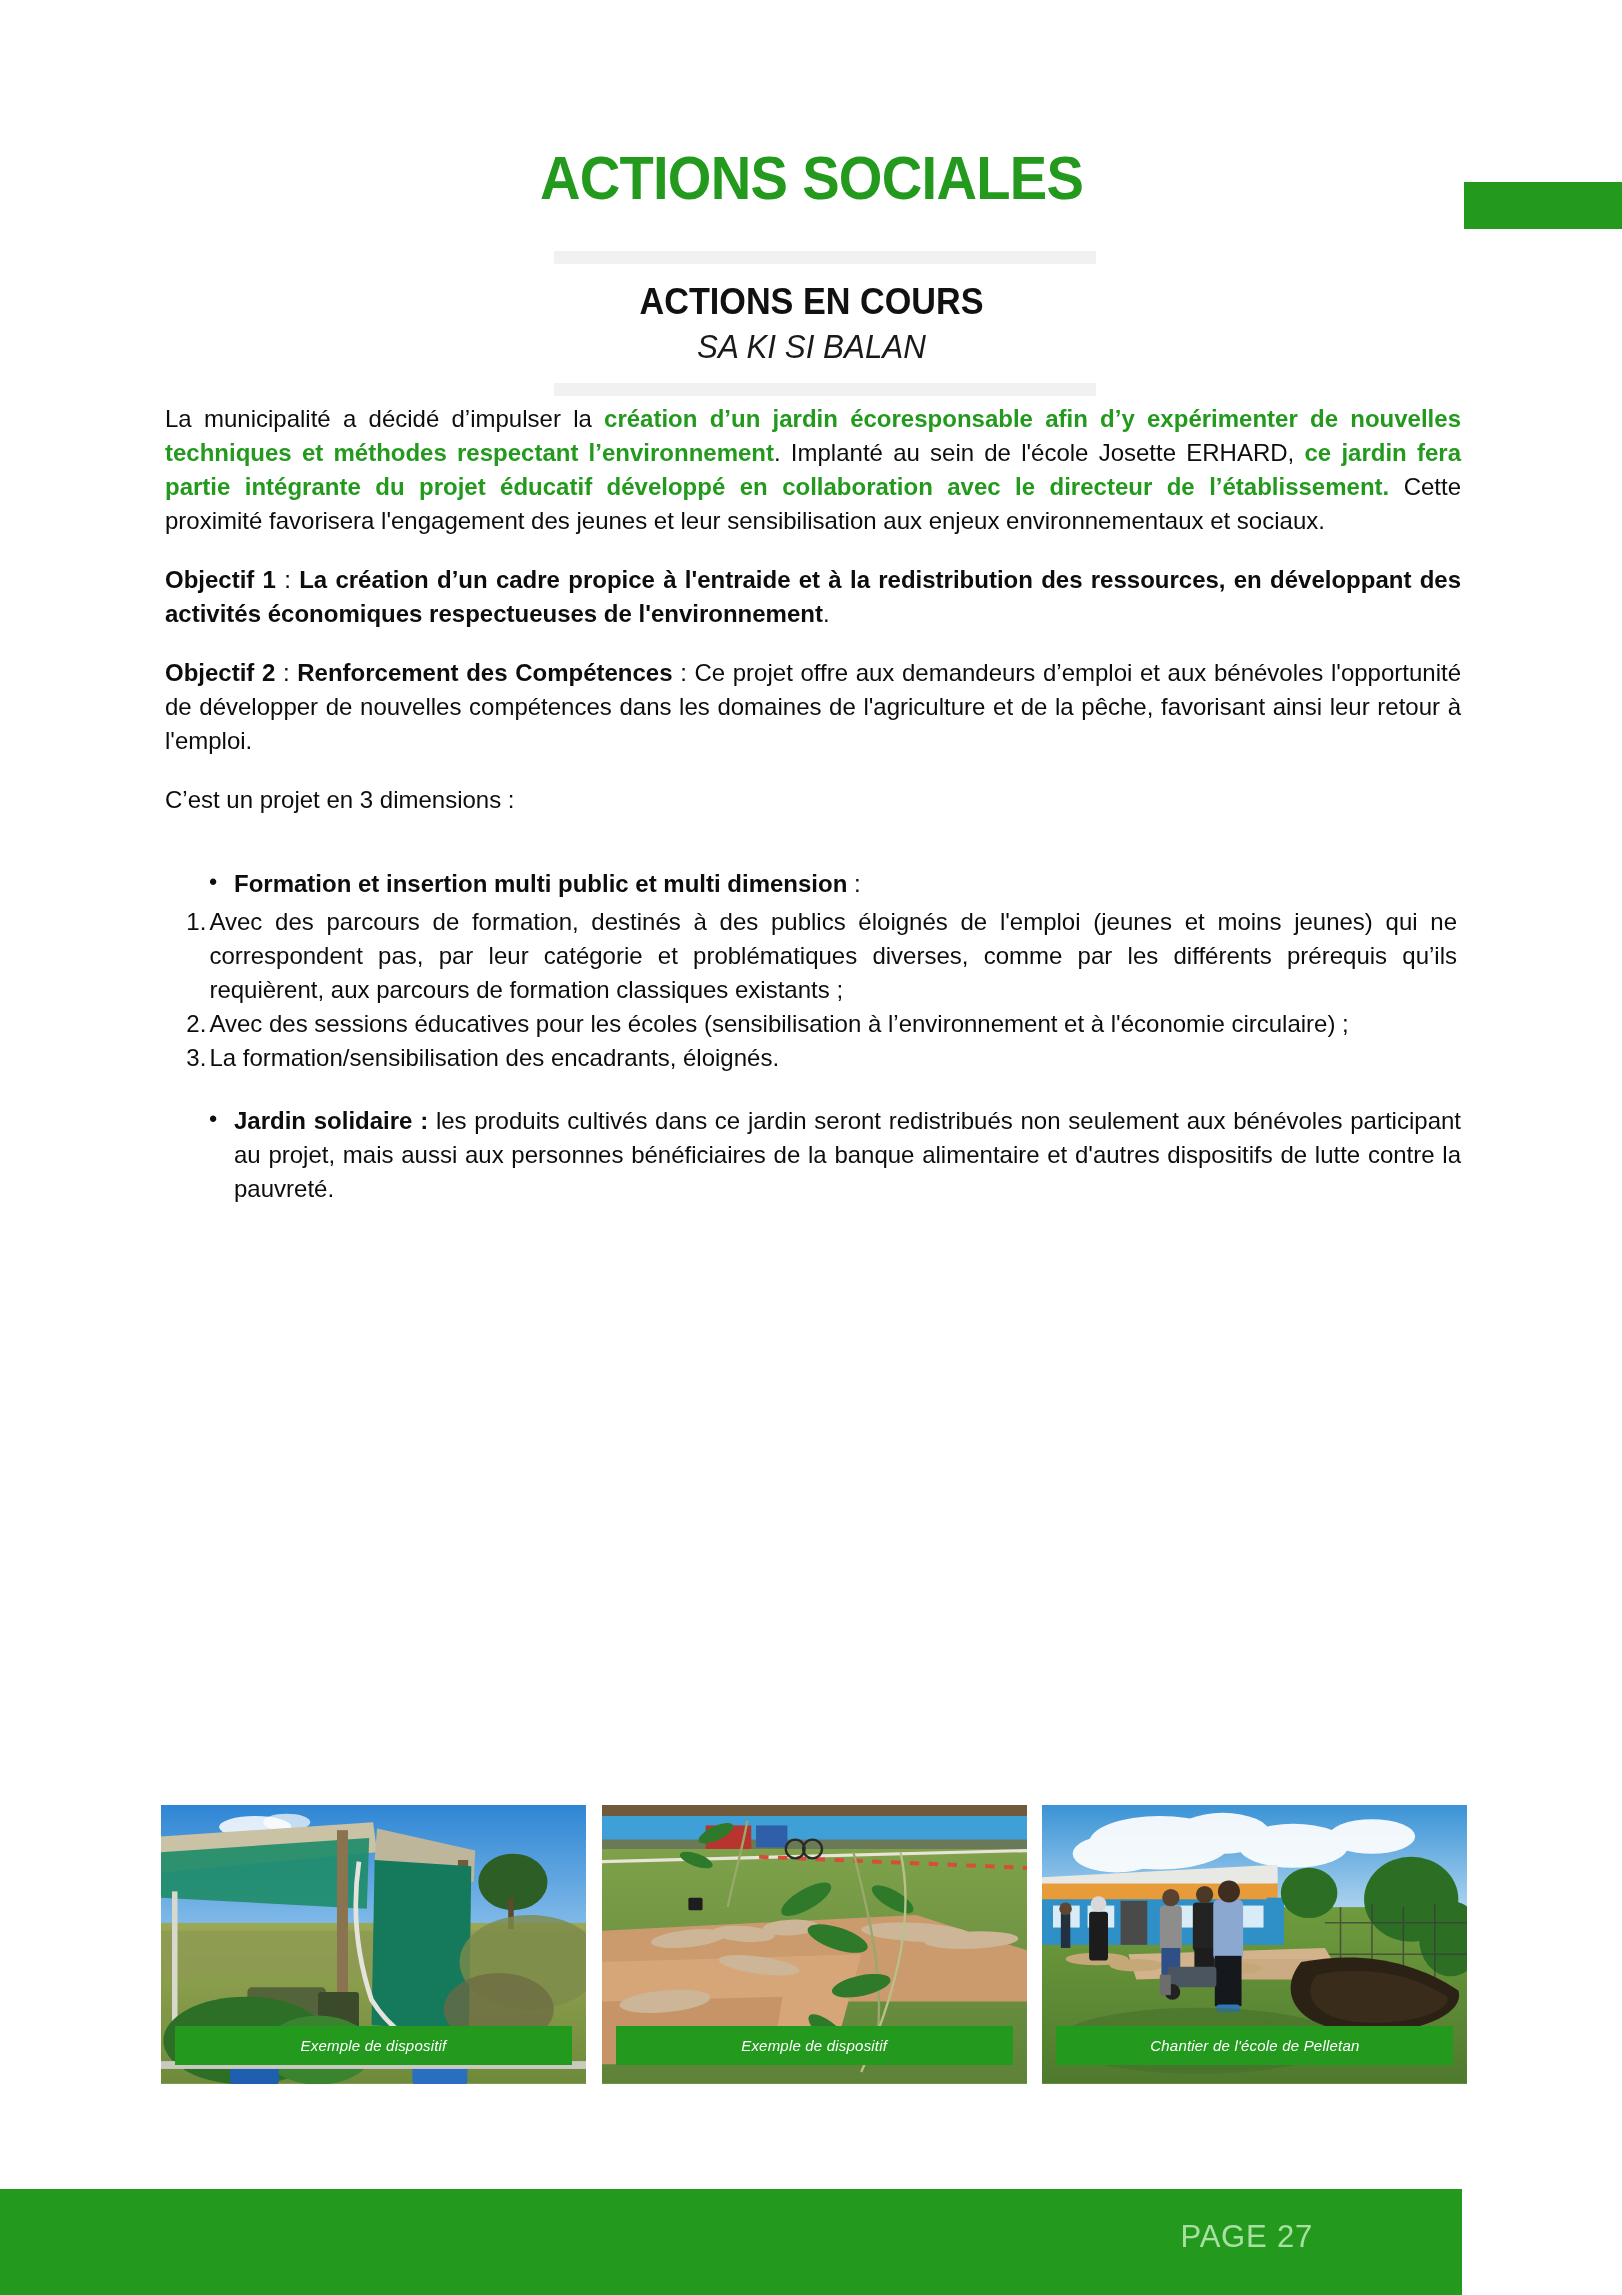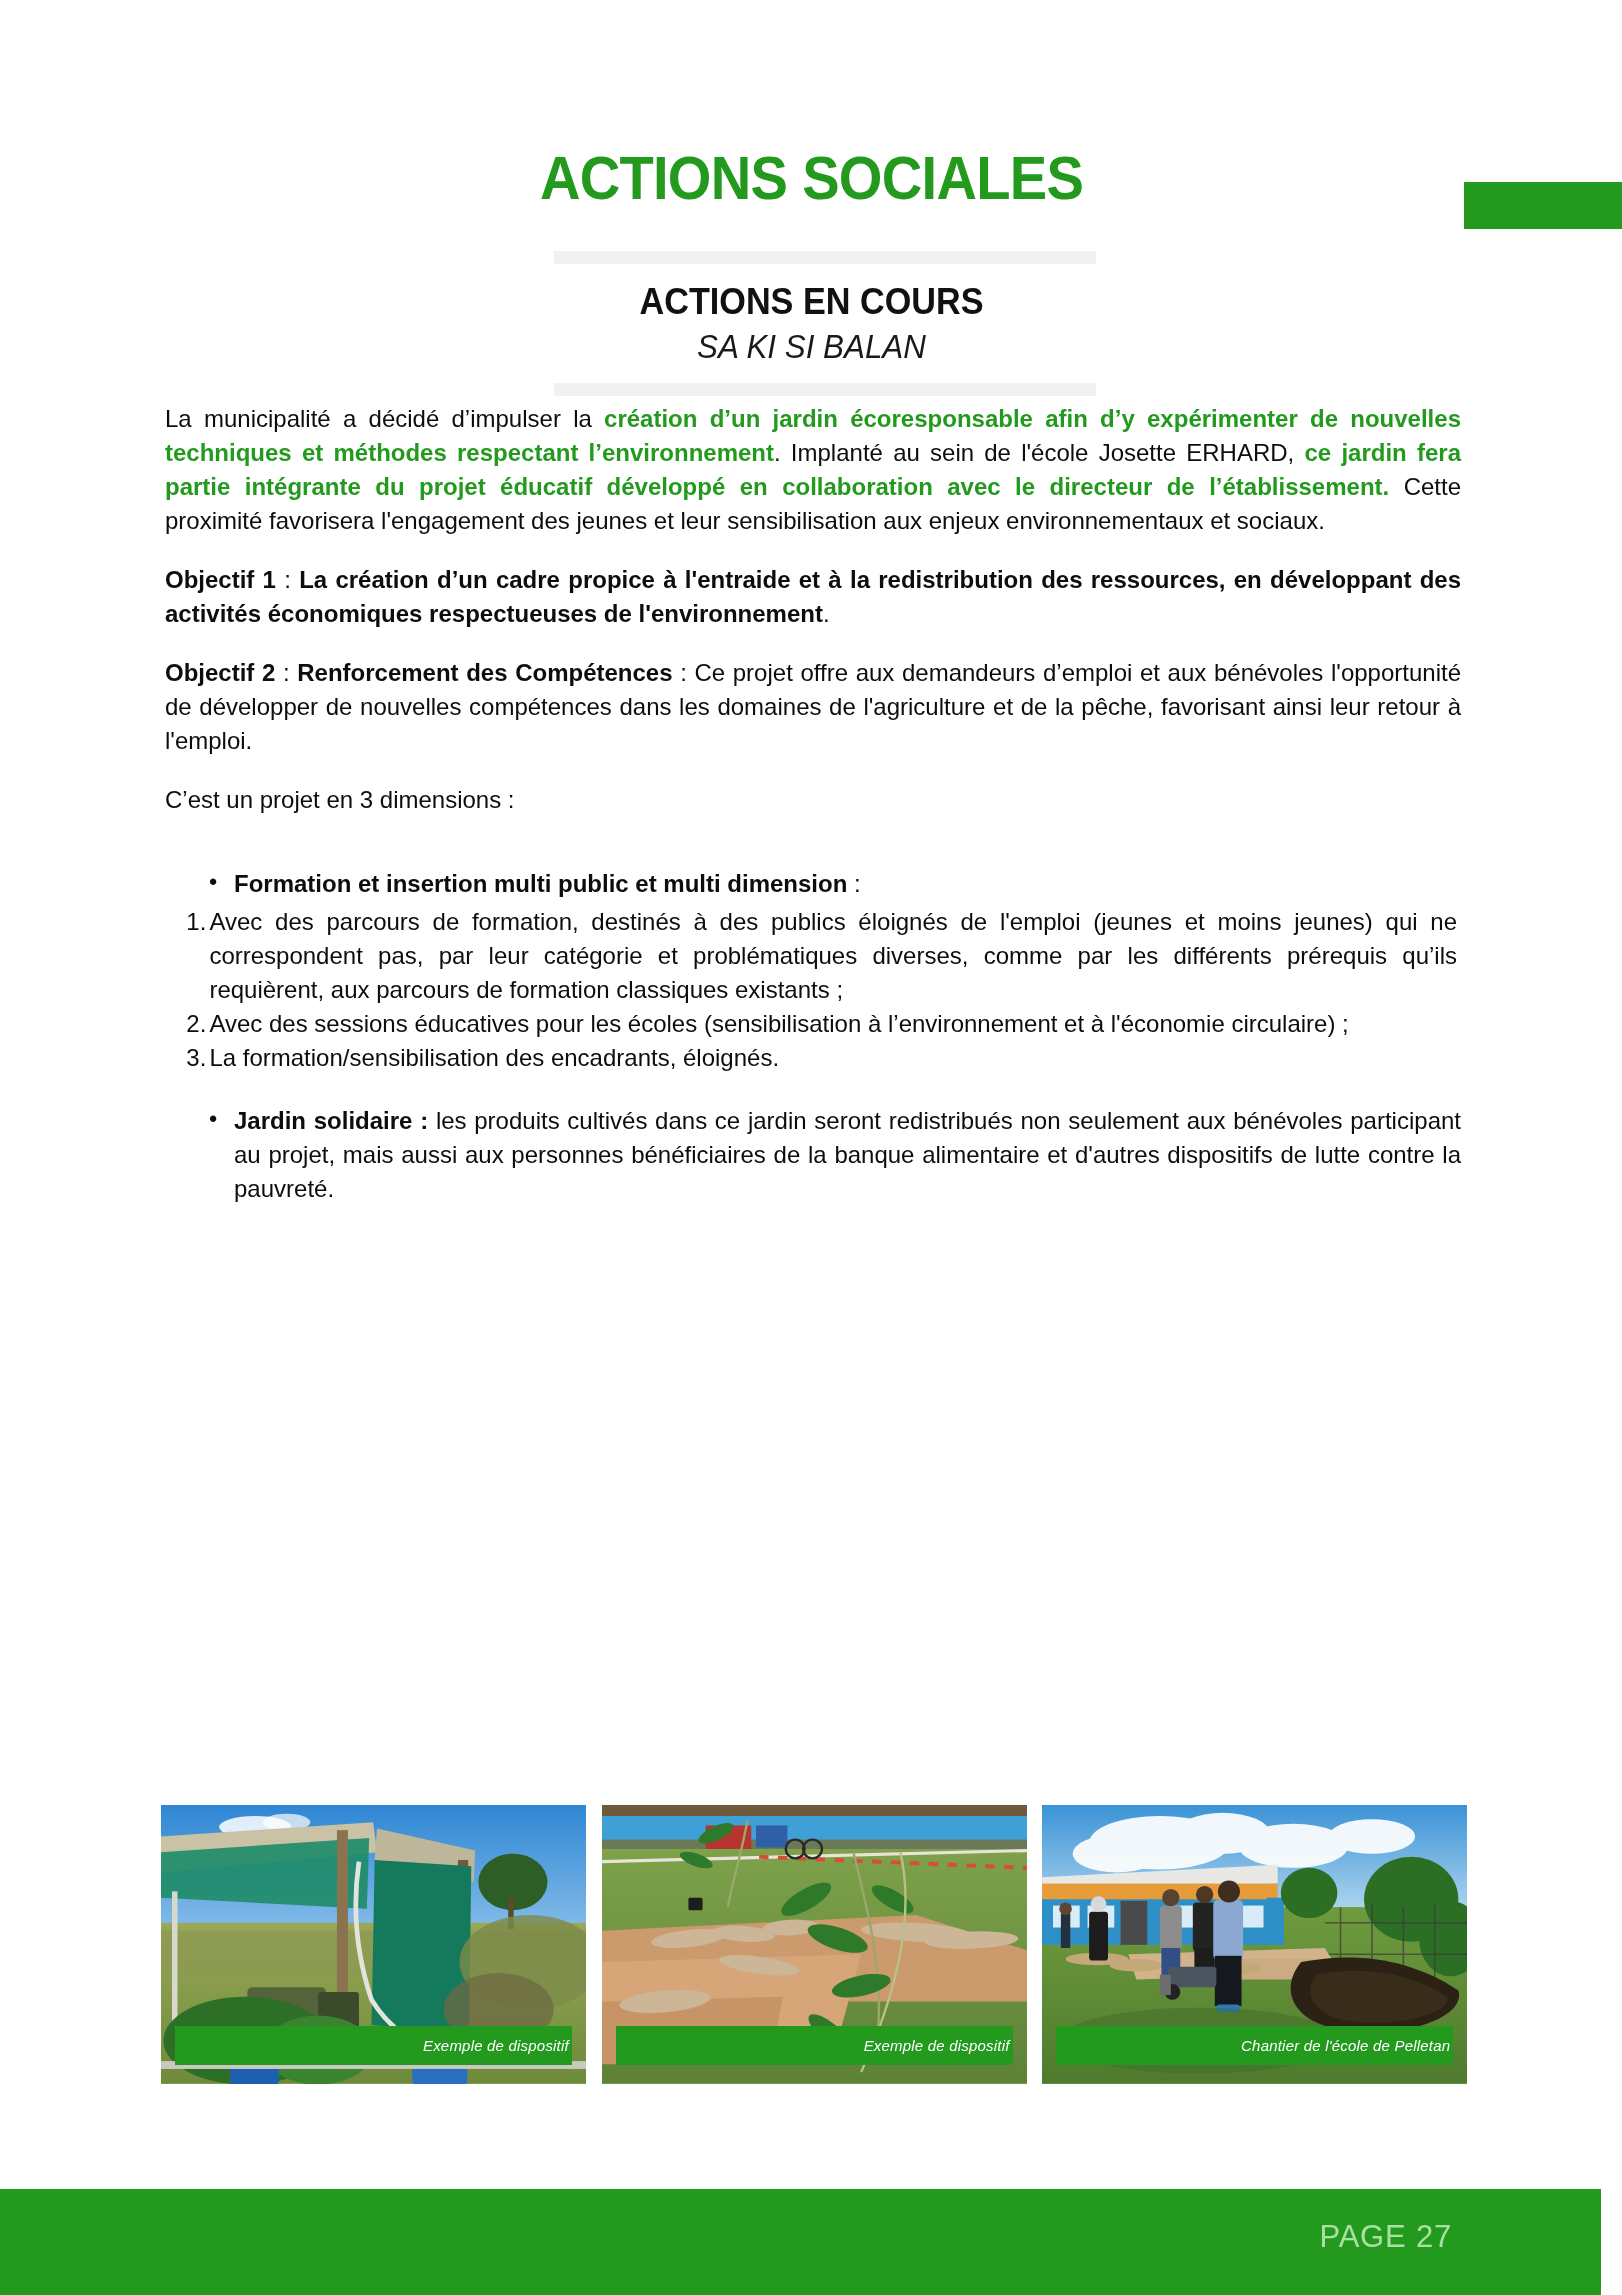--- a/index.html
+++ b/index.html
@@ -158,32 +158,32 @@
   .photo-canvas { position: absolute; inset: 0; }
   .photo-caption {
     position: absolute;
     left: 14px;
     right: 14px;
     bottom: 19px;
     background: #239a1e;
     color: #ffffff;
     font-size: 15px;
     font-style: italic;
-    text-align: right;
+    text-align: center;
     padding: 11px 3.1px;
     font-family: "Liberation Sans", sans-serif;
     letter-spacing: 0.2px;
   }
 
   
   #footer-bar {
     position: absolute;
     left: 0;
     bottom: 0;
-    width: 1601px;
+    width: 1462px;
     height: 106px;
     background: #239a1e;
   }
   #footer-page-label {
     position: absolute;
     right: 149px;
     top: 30px;
     color: #a8e0a2;
     font-size: 31px;
     letter-spacing: 0.8px;

